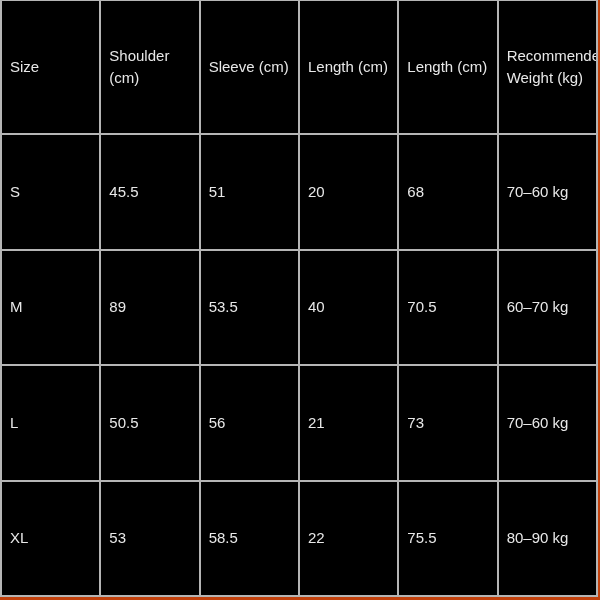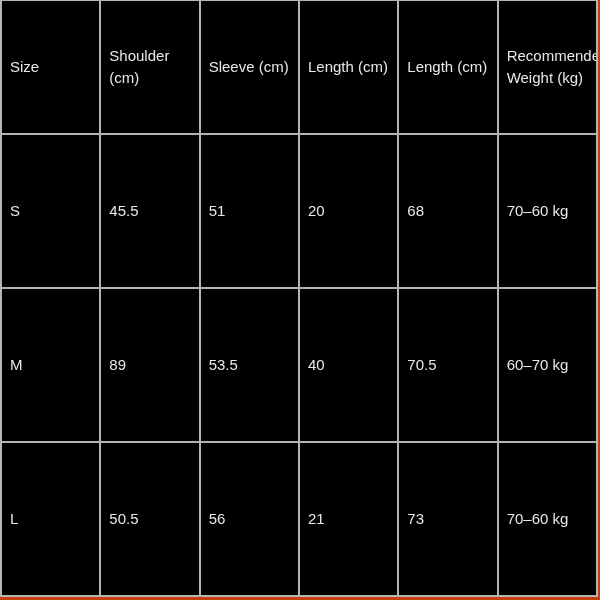--- a/index.html
+++ b/index.html
@@ -78,15 +78,23 @@
         <td>60–70 kg</td>
       </tr>
       <tr>
         <td>L</td>
         <td>50.5</td>
         <td>56</td>
         <td>21</td>
         <td>73</td>
         <td>70–60 kg</td>
       </tr>
+      <tr>
+        <td>XL</td>
+        <td>53</td>
+        <td>58.5</td>
+        <td>22</td>
+        <td>75.5</td>
+        <td>80–90 kg</td>
+      </tr>
     </tbody>
   </table>
 </div>
 
 </body></html>

